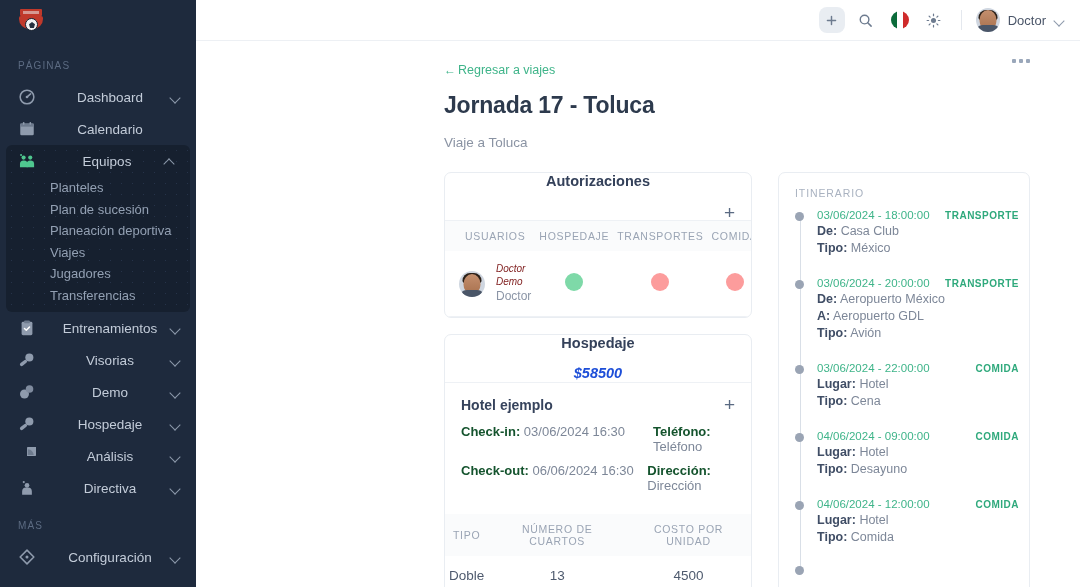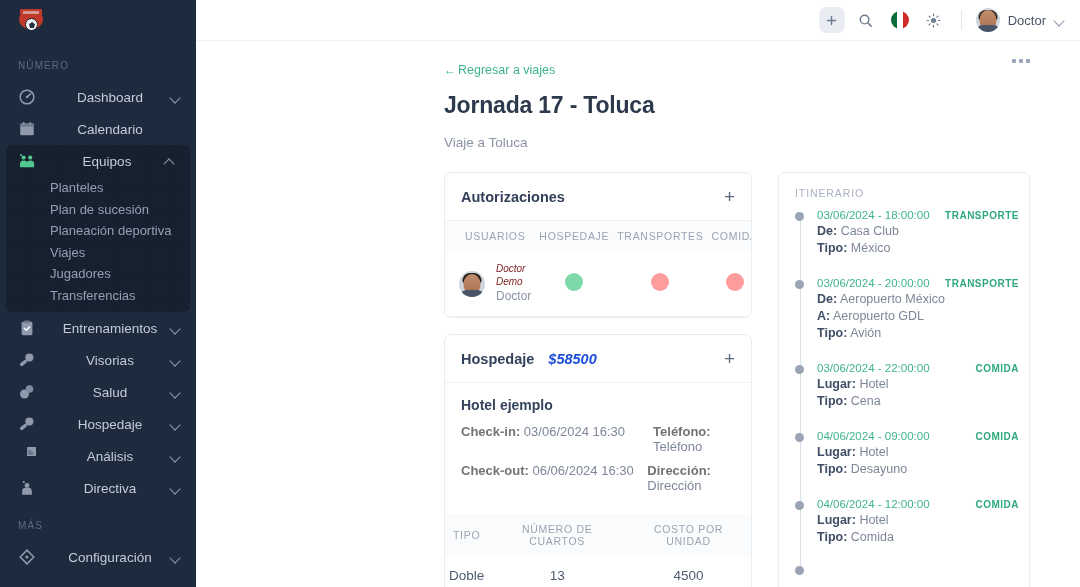--- a/index.html
+++ b/index.html
@@ -150,21 +150,21 @@
   .cols { display: flex; gap: 26px; margin-top: 22px; }
   .col-left { flex: 1 1 auto; min-width: 0; }
   .col-right { flex: 0 0 252px; }
 
   .card {
     background: #fff; border: 1px solid #e9edf2; border-radius: 7px;
     margin-bottom: 16px; overflow: hidden;
   }
   .card-head {
     display: flex; align-items: center; padding: 0 16px; height: 48px;
-    border-bottom: 1px solid #eef1f5; gap: 14px;
+    border-bottom: 1px solid #eef1f5; gap: 14px; flex-direction: column;
   }
   .card-title { font-size: 14.5px; font-weight: bold; color: #34415a; }
   .card-amount { font-size: 14.5px; font-style: italic; font-weight: bold; color: #1d4ed8; }
   .plus-btn {
     margin-left: auto; font-size: 19px; color: #5a6a82; cursor: pointer;
     line-height: 1; font-weight: 300;
   }
 
   table.grid { width: 100%; border-collapse: collapse; }
   table.grid thead th {
@@ -179,21 +179,21 @@
   .user-cell { display: flex; align-items: center; gap: 11px; text-align: left; }
   .user-cell .avatar { width: 26px; height: 26px; flex: 0 0 26px; }
   .u-name { font-size: 10px; color: #7f1d1d; line-height: 1.25; font-style: italic; }
   .u-role { font-size: 12px; color: #8b95a6; line-height: 1.35; }
   .dot-status { width: 18px; height: 18px; border-radius: 50%; display: inline-block; }
 
   .hotel-body { padding: 14px 16px 12px 16px; }
   .hotel-name { font-size: 14px; font-weight: bold; color: #36435c; margin-bottom: 11px; }
   .kv-row { display: flex; margin-bottom: 9px; }
   .kv { font-size: 13px; color: #7d8798; }
-  .kv b { color: #737373; font-weight: bold; }
+  .kv b { color: #14532d; font-weight: bold; }
   .kv-a { width: 258px; }
 
   
   .iti-card { background:#fff; border:1px solid #e9edf2; border-radius:7px; padding: 14px 0 10px 0; height: 100%; }
   .iti-label {
     font-size: 10.5px; letter-spacing: 0.9px; color: #a9b2c0; padding: 0 16px 10px 16px;
   }
   .timeline { position: relative; padding-left: 16px; }
   .tl-line {
     position: absolute; left: 20.5px; top: 7px; bottom: 6px; width: 1.5px; background: #d9dfe7;
@@ -221,21 +221,21 @@
 
   <aside class="sidebar">
     <div class="logo-wrap">
       <div class="crest">
         <div class="band"></div>
           <div class="shield"></div>
           <div class="ball"></div>
       </div>
     </div>
 
-    <div class="sec-label">NÚMERO</div>
+    <div class="sec-label">PÁGINAS</div>
 
     <div id="nav-main">
         <div class="nav-item">
           <span class="nicon">
             <svg width="18" height="18" viewBox="0 0 20 20">
               <circle cx="10" cy="10" r="7.6" fill="none" stroke="#8f9bad" stroke-width="1.7"></circle>
               <circle cx="10" cy="10" r="1.5" fill="#8f9bad"></circle>
               <path d="M10.8 9.2L14 6.6" stroke="#8f9bad" stroke-width="1.8" stroke-linecap="round"></path>
             </svg>
           </span>
@@ -296,21 +296,21 @@
           <span class="nlabel">Visorias</span>
           <span class="chev "></span>
         </div>
         <div class="nav-item">
           <span class="nicon">
             <svg width="18" height="18" viewBox="0 0 20 20">
               <circle cx="7.2" cy="12.2" r="5" fill="#8f9bad"></circle>
               <circle cx="12.8" cy="6.6" r="4.2" fill="#7f8b9e"></circle>
             </svg>
           </span>
-          <span class="nlabel">Salud</span>
+          <span class="nlabel">Demo</span>
           <span class="chev "></span>
         </div>
         <div class="nav-item">
           <span class="nicon">
             <svg width="18" height="18" viewBox="0 0 20 20">
               <circle cx="12.6" cy="7.2" r="4.5" fill="#8f9bad"></circle>
               <rect x="1.6" y="11.4" width="9" height="3.8" rx="1.9" transform="rotate(-38 6 13.3)" fill="#8f9bad"></rect>
             </svg>
           </span>
           <span class="nlabel">Hospedaje</span>

